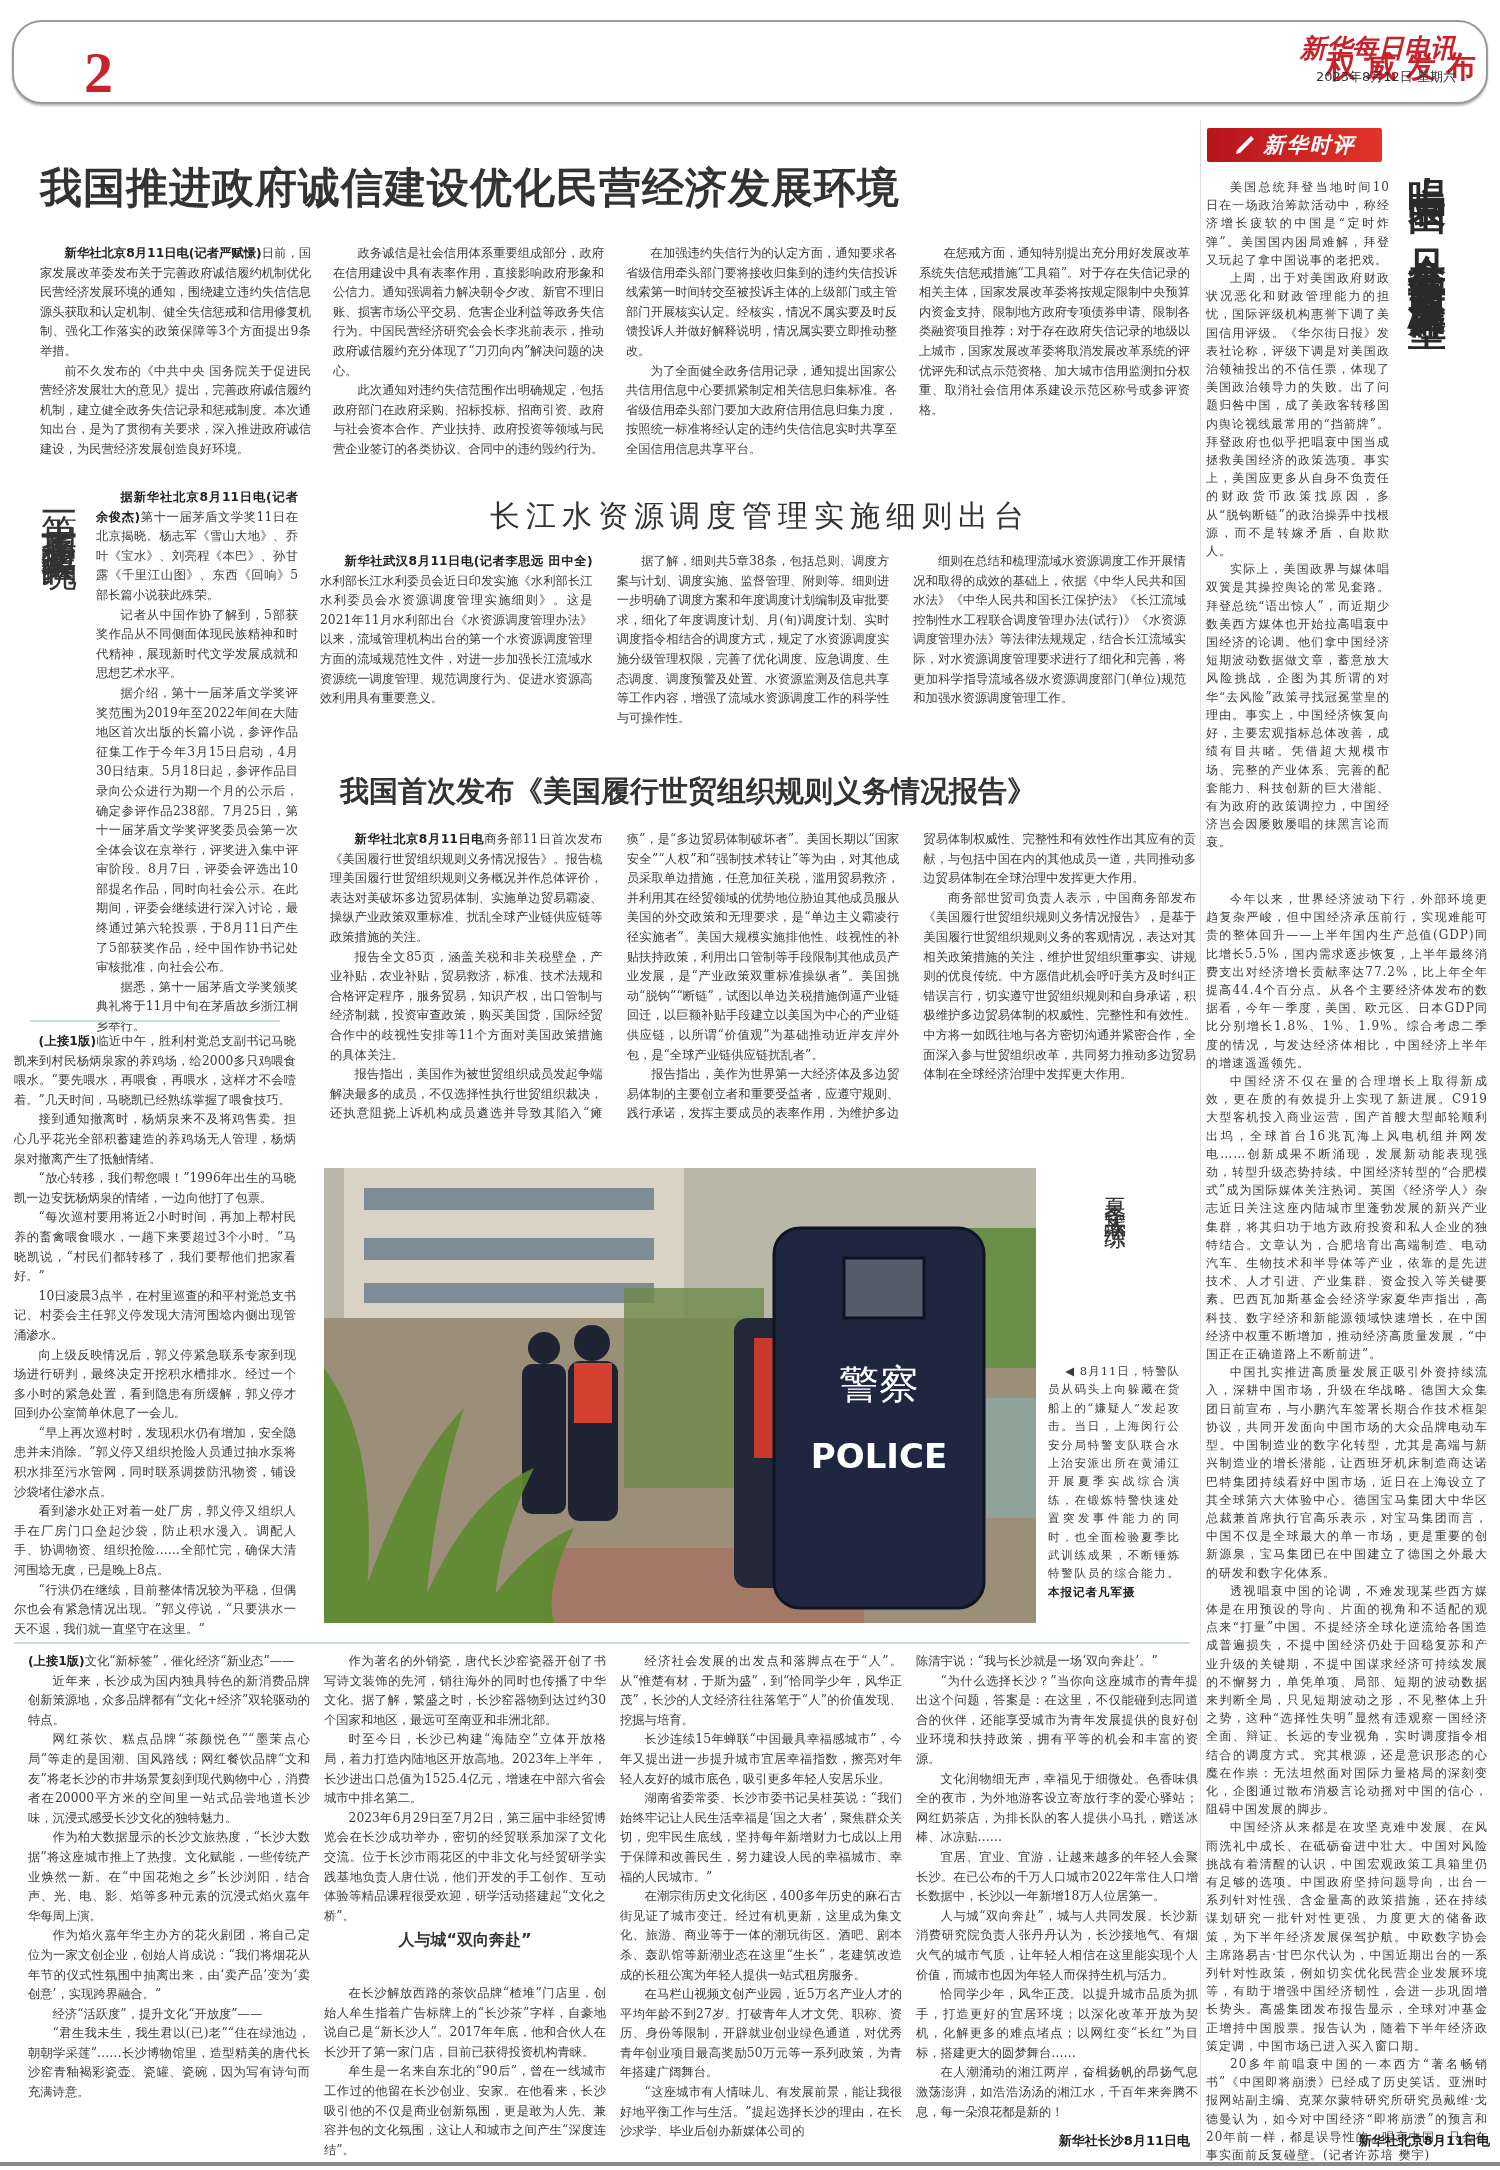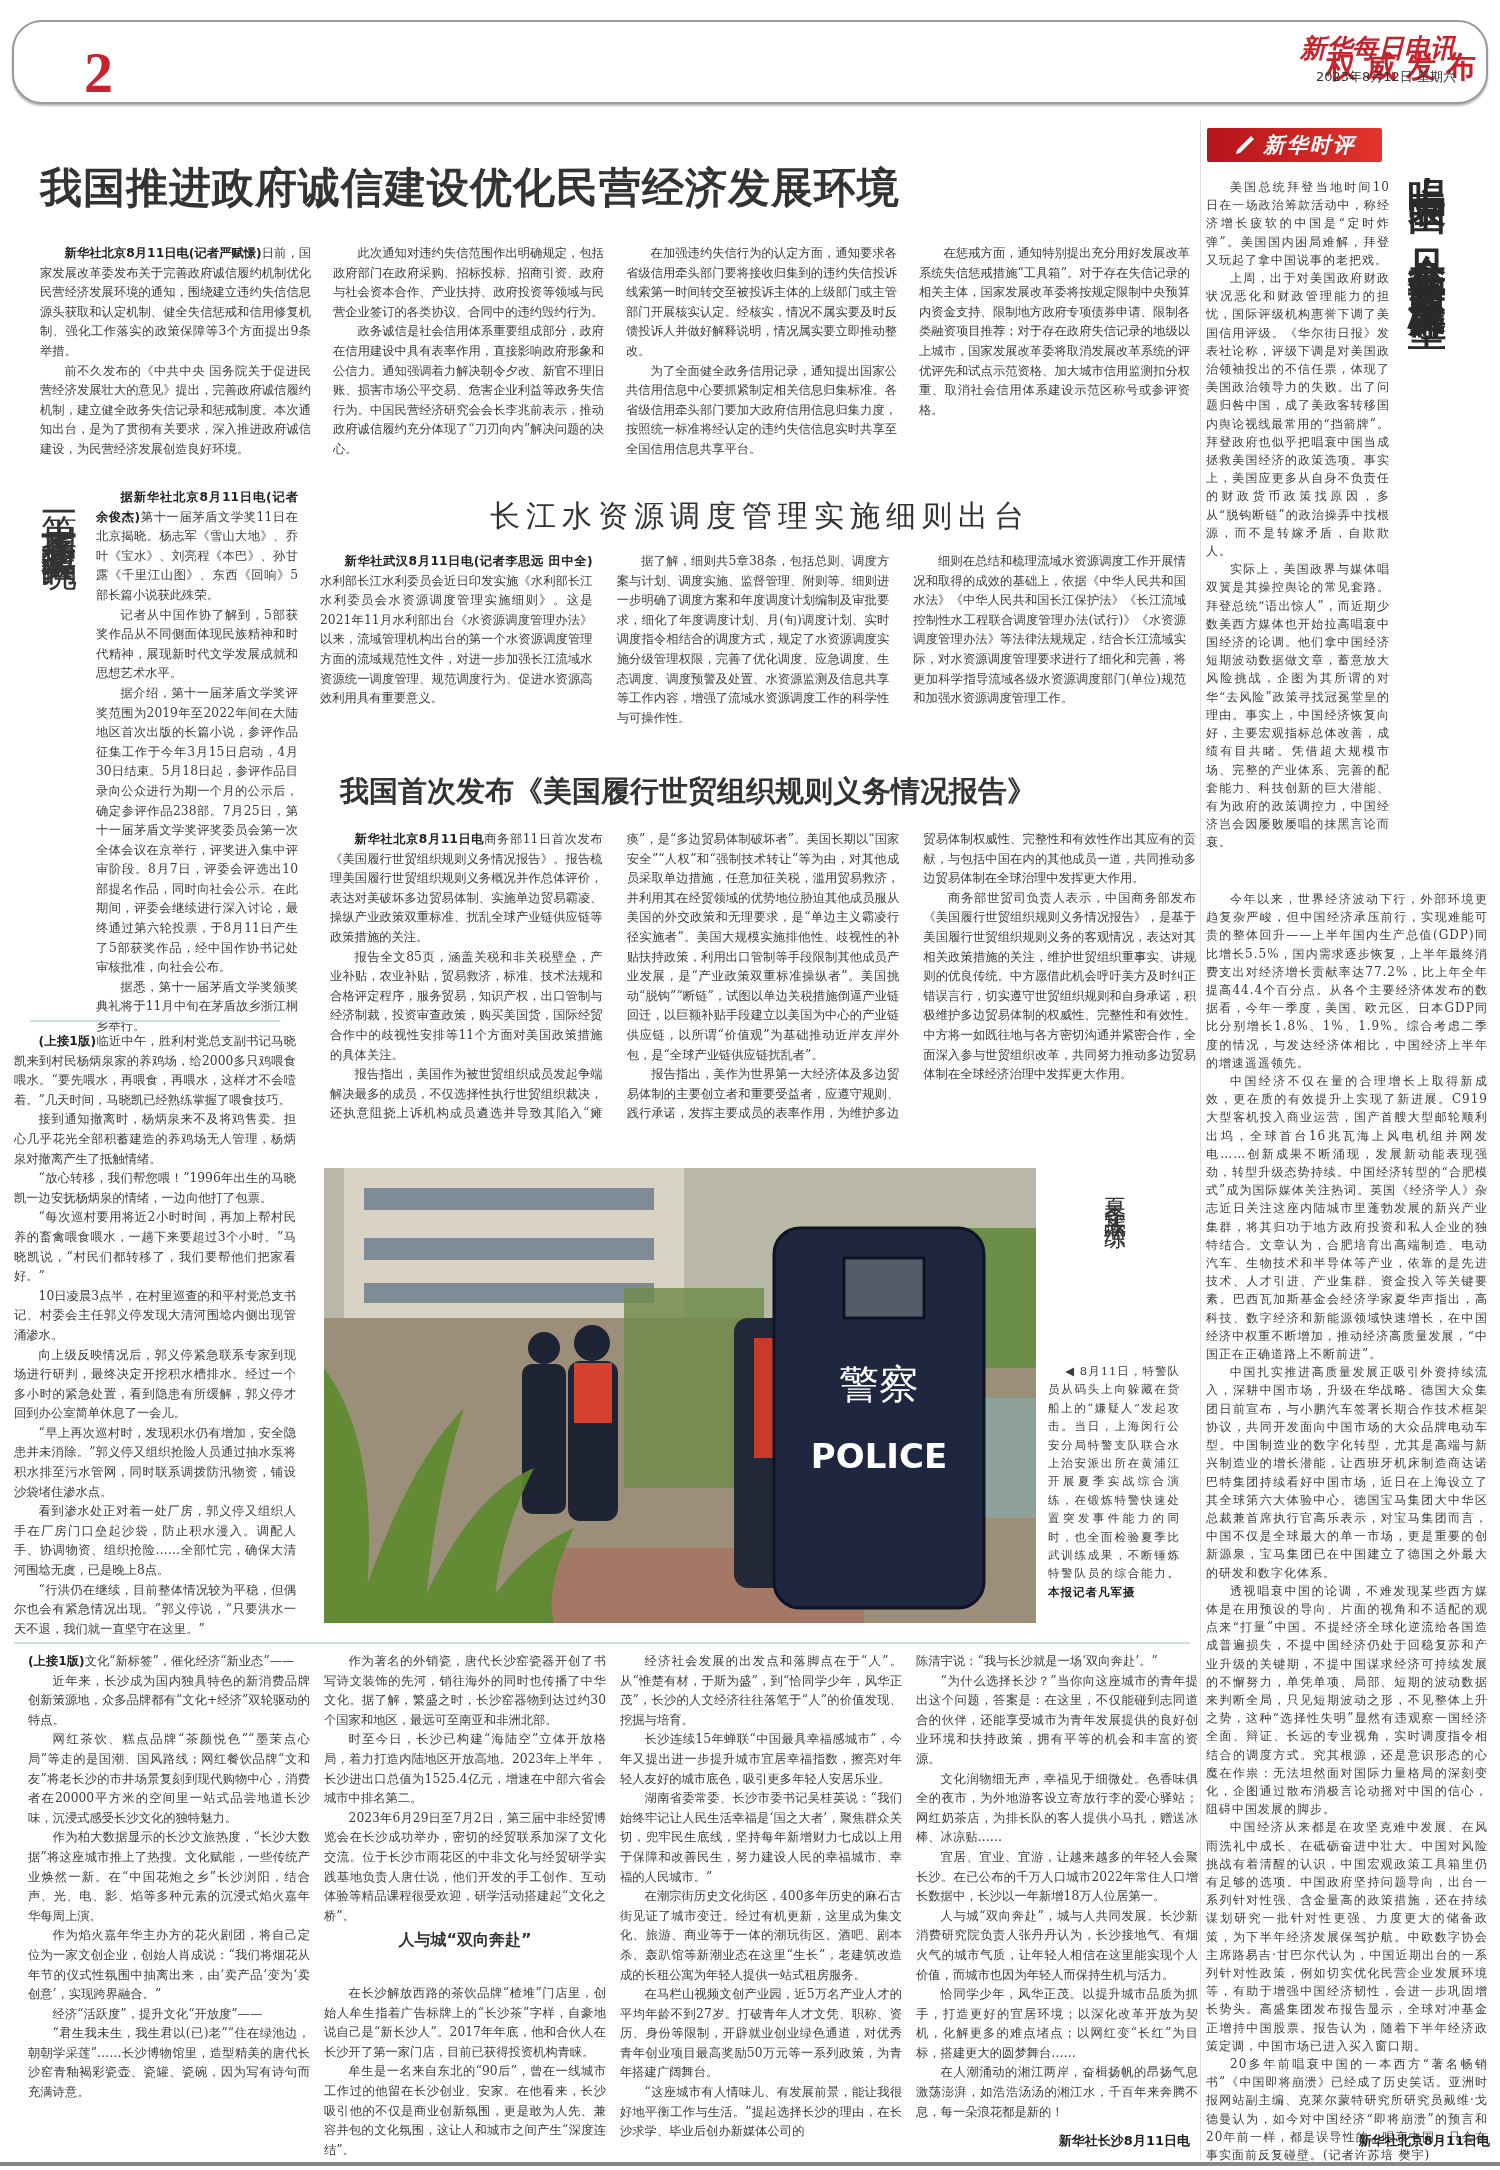--- a/index.html
+++ b/index.html
@@ -35,22 +35,22 @@
     <div class="brand-name">新华每日电讯</div>
     <div class="brand-date">2023年8月12日 星期六</div>
   </div>
 </div>
 
 <div class="abs headline" style="left:40px;top:160px;width:1150px;font-size:42px;letter-spacing:1px;">我国推进政府诚信建设优化民营经济发展环境</div>
 <div class="abs" id="credit-cols" style="left:40px;top:244px;width:1150px;height:225px;column-count:4;column-gap:22px;">
   <div class="col">
       <p><span class="lead">新华社北京8月11日电(记者严赋憬)</span><span>日前，国家发展改革委发布关于完善政府诚信履约机制优化民营经济发展环境的通知，围绕建立违约失信信息源头获取和认定机制、健全失信惩戒和信用修复机制、强化工作落实的政策保障等3个方面提出9条举措。</span></p>
       <p><span>前不久发布的《中共中央 国务院关于促进民营经济发展壮大的意见》提出，完善政府诚信履约机制，建立健全政务失信记录和惩戒制度。本次通知出台，是为了贯彻有关要求，深入推进政府诚信建设，为民营经济发展创造良好环境。</span></p>
+      <p><span>政务诚信是社会信用体系重要组成部分，政府在信用建设中具有表率作用，直接影响政府形象和公信力。通知强调着力解决朝令夕改、新官不理旧账、损害市场公平交易、危害企业利益等政务失信行为。中国民营经济研究会会长李兆前表示，推动政府诚信履约充分体现了“刀刃向内”解决问题的决心。</span></p>
       <p><span>此次通知对违约失信范围作出明确规定，包括政府部门在政府采购、招标投标、招商引资、政府与社会资本合作、产业扶持、政府投资等领域与民营企业签订的各类协议、合同中的违约毁约行为。</span></p>
-      <p><span>政务诚信是社会信用体系重要组成部分，政府在信用建设中具有表率作用，直接影响政府形象和公信力。通知强调着力解决朝令夕改、新官不理旧账、损害市场公平交易、危害企业利益等政务失信行为。中国民营经济研究会会长李兆前表示，推动政府诚信履约充分体现了“刀刃向内”解决问题的决心。</span></p>
       <p><span>在加强违约失信行为的认定方面，通知要求各省级信用牵头部门要将接收归集到的违约失信投诉线索第一时间转交至被投诉主体的上级部门或主管部门开展核实认定。经核实，情况不属实要及时反馈投诉人并做好解释说明，情况属实要立即推动整改。</span></p>
       <p><span>为了全面健全政务信用记录，通知提出国家公共信用信息中心要抓紧制定相关信息归集标准。各省级信用牵头部门要加大政府信用信息归集力度，按照统一标准将经认定的违约失信信息实时共享至全国信用信息共享平台。</span></p>
       <p><span>在惩戒方面，通知特别提出充分用好发展改革系统失信惩戒措施“工具箱”。对于存在失信记录的相关主体，国家发展改革委将按规定限制中央预算内资金支持、限制地方政府专项债券申请、限制各类融资项目推荐；对于存在政府失信记录的地级以上城市，国家发展改革委将取消发展改革系统的评优评先和试点示范资格、加大城市信用监测扣分权重、取消社会信用体系建设示范区称号或参评资格。</span></p>
     </div>
 </div>
 
 <div class="abs vtitle" style="left:38px;top:486px;font-size:36px;line-height:42px;letter-spacing:4px;">第十一届茅盾文学奖揭晓</div>
 <div class="abs col" id="maodun-body" style="left:96px;top:488px;width:202px;">
     <p><span class="lead">据新华社北京8月11日电(记者余俊杰)</span><span>第十一届茅盾文学奖11日在北京揭晓。杨志军《雪山大地》、乔叶《宝水》、刘亮程《本巴》、孙甘露《千里江山图》、东西《回响》5部长篇小说获此殊荣。</span></p>
     <p><span>记者从中国作协了解到，5部获奖作品从不同侧面体现民族精神和时代精神，展现新时代文学发展成就和思想艺术水平。</span></p>

